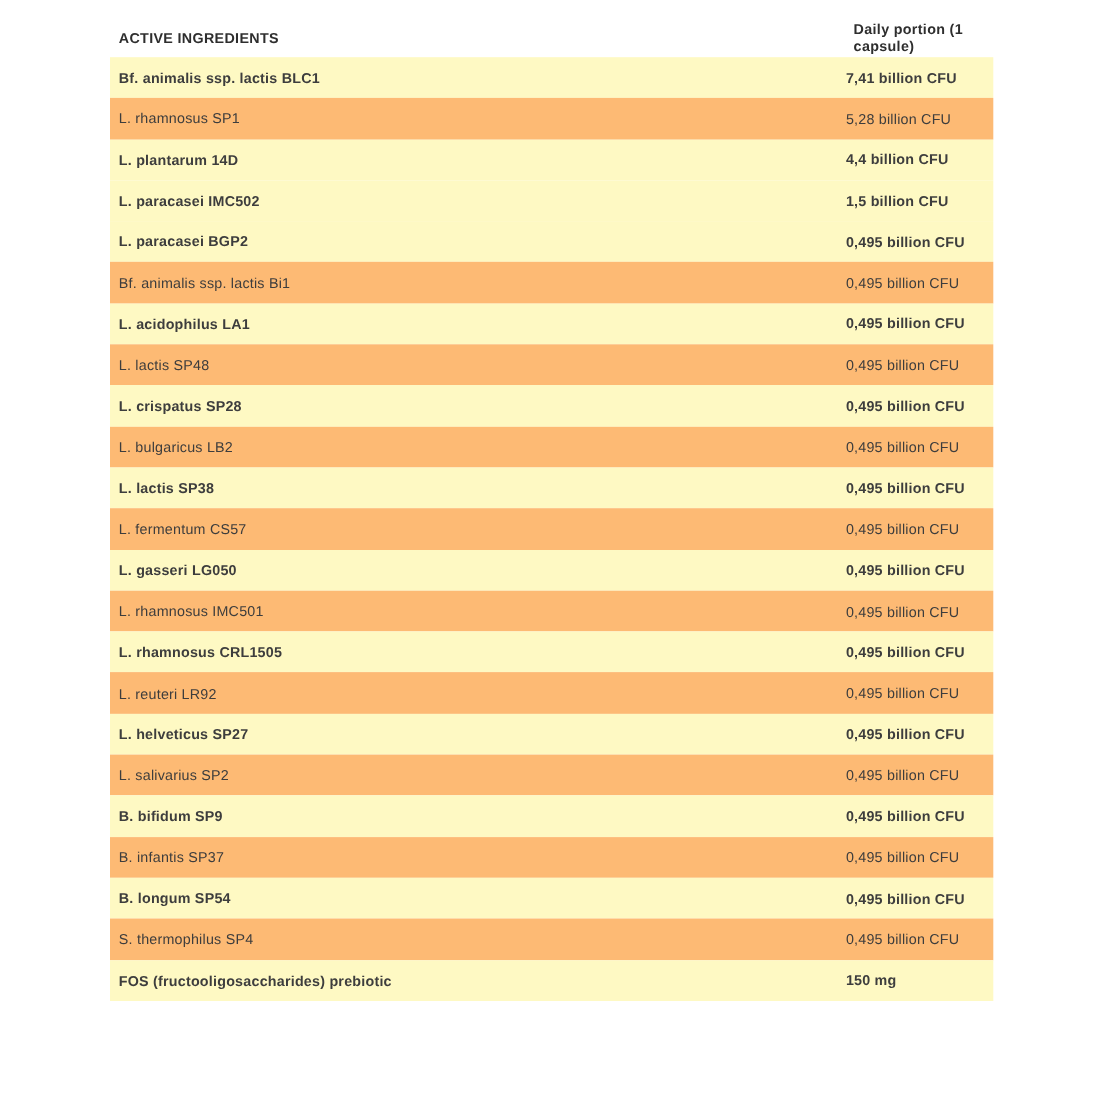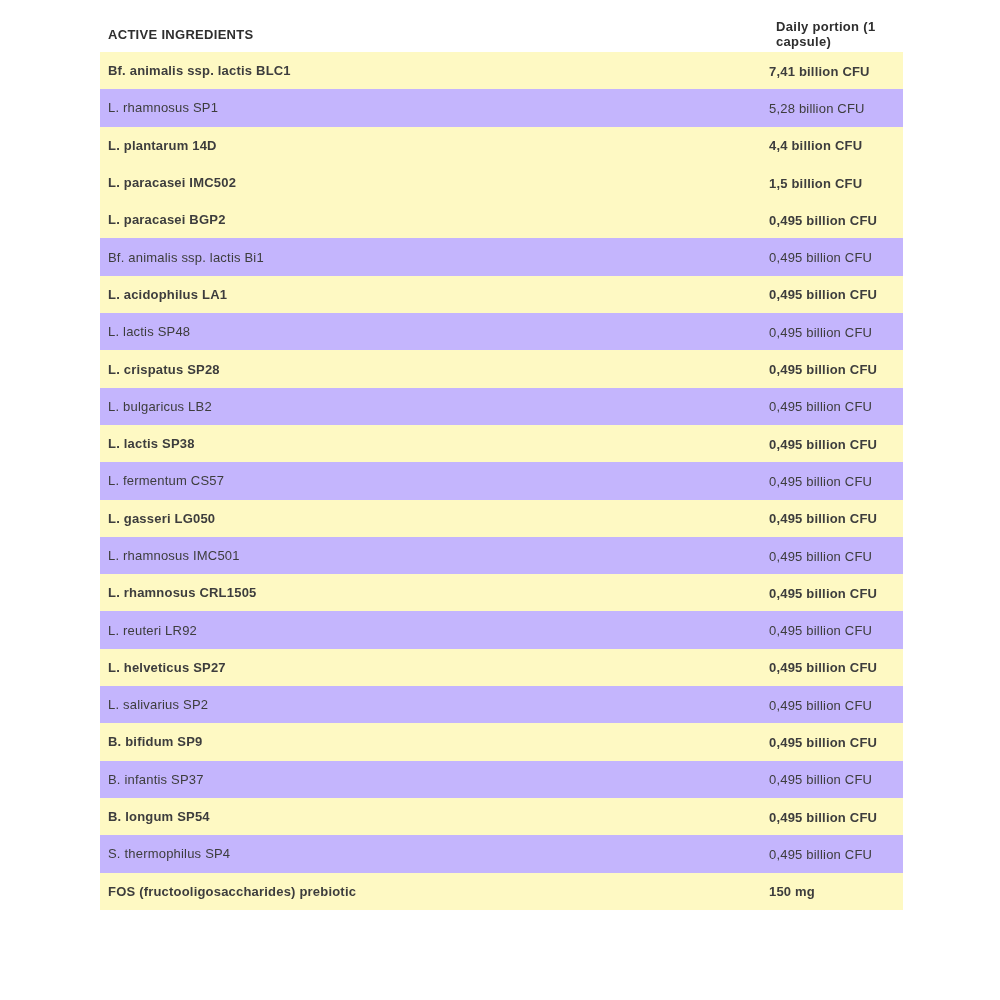--- a/index.html
+++ b/index.html
@@ -37,21 +37,21 @@
     left: 637px;
     top: 50%;
     transform: translateY(-50%);
   }
   .rows { width: 100%; }
   .row {
     position: relative;
     height: 37.3px;
     display: flex;
     align-items: center;
-    background: #c4b5fd;
+    background: #fdba74;
   }
   .row.alt { background: #fef9c3; font-weight: bold; }
   .cell-ingredient {
     padding-left: 8px;
     font-size: 13px;
     color: #3d3d3d;
     letter-spacing: 0.2px;
     white-space: nowrap;
   }
   .cell-portion {

